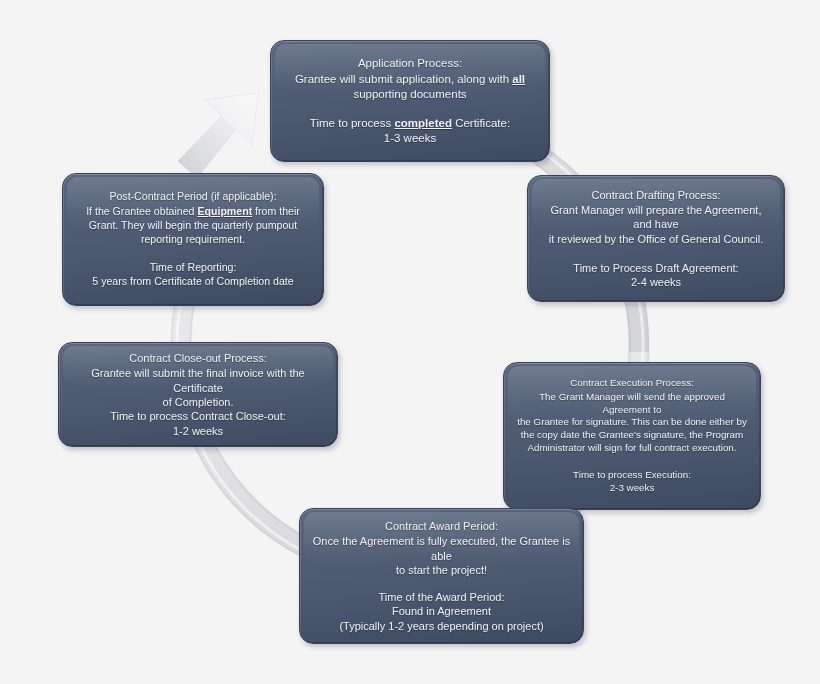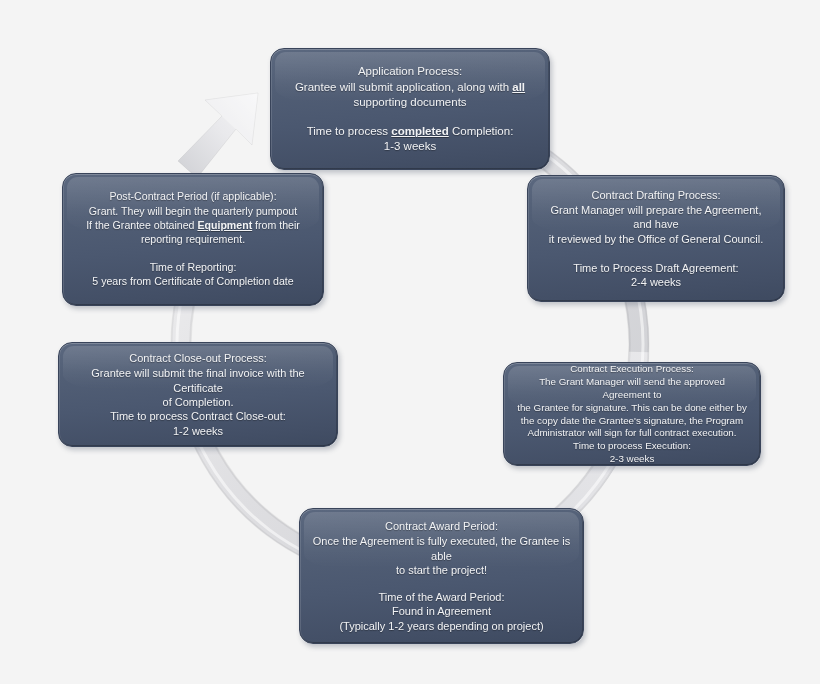--- a/index.html
+++ b/index.html
@@ -70,23 +70,23 @@
   }
   .proc-box .gap {
     height: 15px;
   }
   .proc-box b {
     font-weight: bold;
     text-decoration: underline;
   }
 
   
-  #box-application       { left: 270px; top: 48px;  width: 280px; height: 122px; font-size: 11.5px; }
+  #box-application       { left: 270px; top: 40px;  width: 280px; height: 122px; font-size: 11.5px; }
   #box-drafting          { left: 527px; top: 175px; width: 258px; height: 127px; font-size: 11px;   }
-  #box-execution         { left: 503px; top: 362px; width: 258px; height: 104px; font-size: 9.8px;  }
+  #box-execution         { left: 503px; top: 362px; width: 258px; height: 148px; font-size: 9.8px;  }
   #box-award             { left: 268px; top: 508px; width: 285px; height: 136px; font-size: 11px; margin-left: 31px;   }
   #box-closeout          { left: 58px;  top: 342px; width: 280px; height: 105px; font-size: 11px;   }
   #box-postcontract      { left: 62px;  top: 173px; width: 262px; height: 133px; font-size: 10.6px; }
 </style>
 </head>
 <body>
 
 <div id="canvas">
 
   <svg class="ring-layer" viewBox="0 0 820 684" width="820" height="684">
@@ -128,21 +128,21 @@
                Z" fill="url(#arrowGrad)" stroke="rgba(0,0,0,0.06)" stroke-width="1" stroke-linejoin="round"></path>
       <path d="M 205 100 L 258 93 L 252 145 Z" fill="rgba(255,255,255,0.30)"></path>
     </g>
   </svg>
 
   <div class="proc-box" id="box-application">
     <div class="line title">Application Process:</div>
     <div class="line"><span>Grantee will submit application, along with </span><b>all</b></div>
     <div class="line">supporting documents</div>
     <div class="gap"></div>
-    <div class="line"><span>Time to process </span><b>completed</b><span> Completion:</span></div>
+    <div class="line"><span>Time to process </span><b>completed</b><span> Certificate:</span></div>
     <div class="line">1-3 weeks</div>
   </div>
 
   <div class="proc-box" id="box-drafting">
     <div class="line title">Contract Drafting Process:</div>
     <div class="line">Grant Manager will prepare the Agreement, and have</div>
     <div class="line">it reviewed by the Office of General Council.</div>
     <div class="gap"></div>
     <div class="line">Time to Process Draft Agreement:</div>
     <div class="line">2-4 weeks</div>
@@ -173,21 +173,21 @@
     <div class="line title">Contract Close-out Process:</div>
     <div class="line">Grantee will submit the final invoice with the Certificate</div>
     <div class="line">of Completion.</div>
     <div class="gap"></div>
     <div class="line">Time to process Contract Close-out:</div>
     <div class="line">1-2 weeks</div>
   </div>
 
   <div class="proc-box" id="box-postcontract">
     <div class="line title">Post-Contract Period (if applicable):</div>
+    <div class="line"><span>If the Grantee obtained </span><b>Equipment</b><span> from their</span></div>
     <div class="line">Grant. They will begin the quarterly pumpout</div>
-    <div class="line"><span>If the Grantee obtained </span><b>Equipment</b><span> from their</span></div>
     <div class="line">reporting requirement.</div>
     <div class="gap"></div>
     <div class="line">Time of Reporting:</div>
     <div class="line">5 years from Certificate of Completion date</div>
   </div>
 
 </div>
 
 </body></html>

